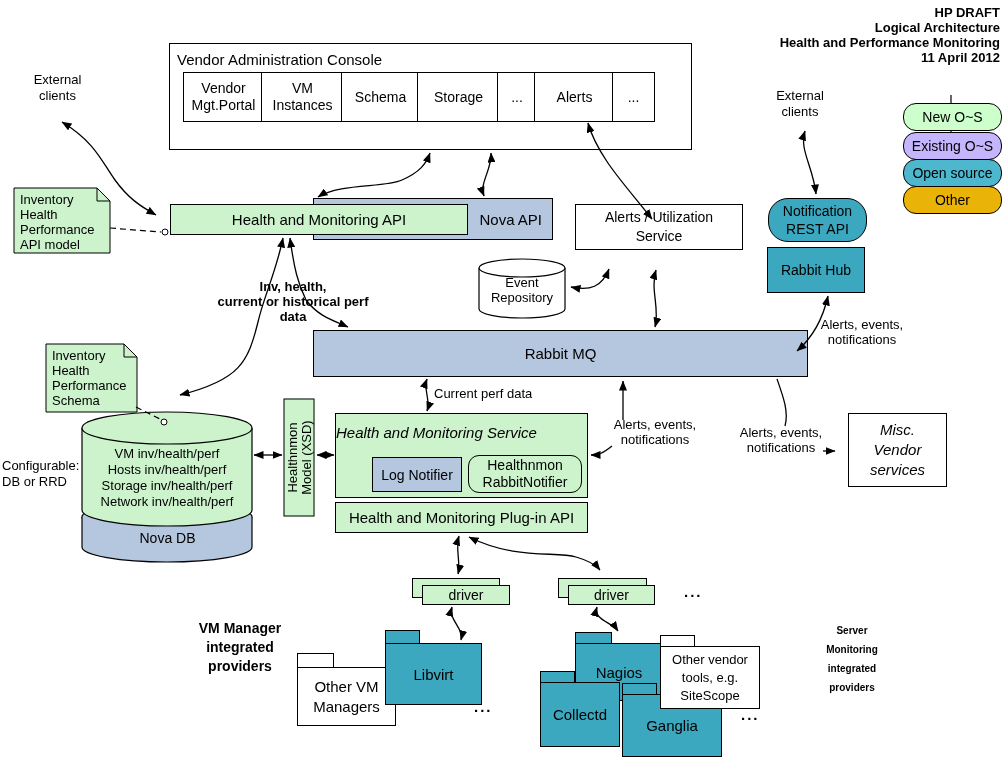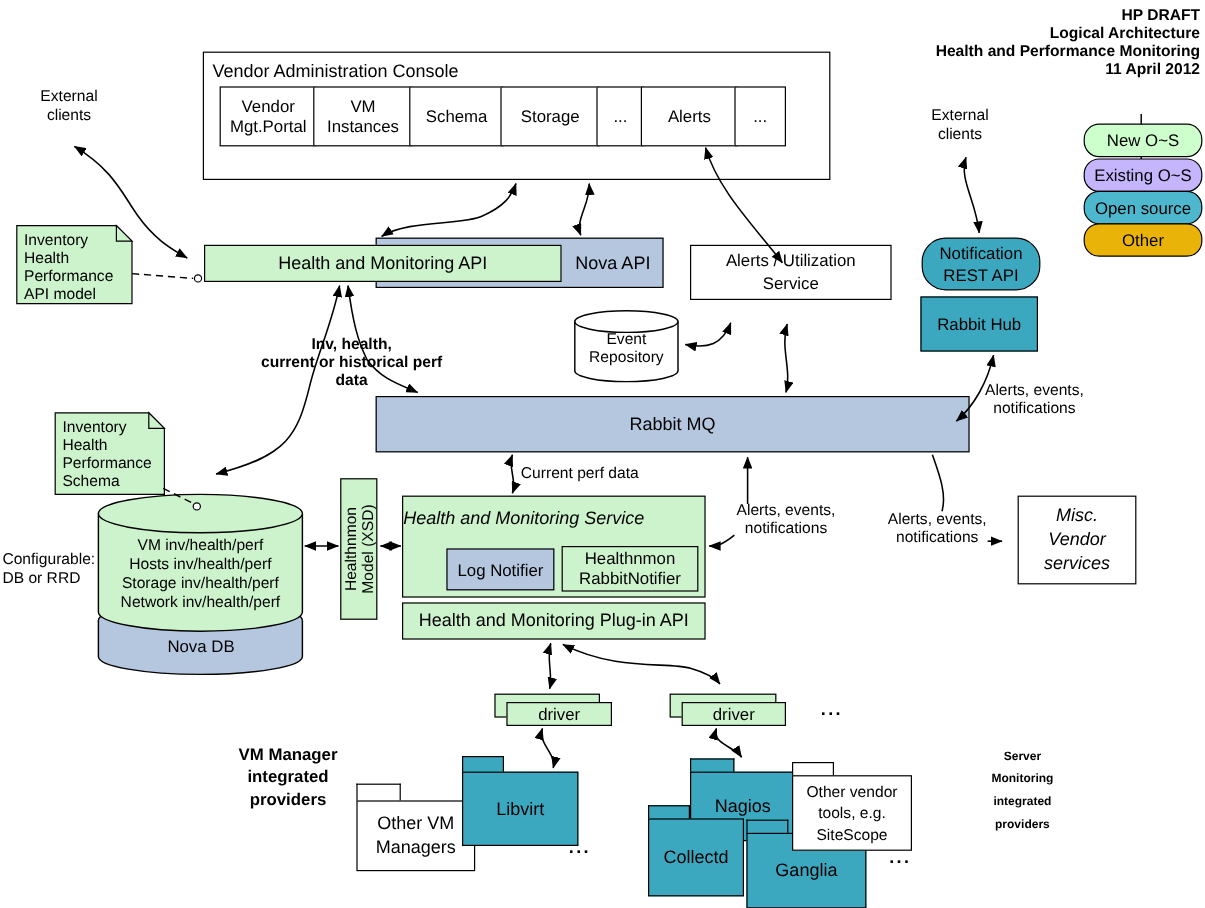--- a/index.html
+++ b/index.html
@@ -65,21 +65,21 @@
   <div class="abs bx teal ctr pre f14 z1" style="left:768px;top:198px;width:99px;height:44px;line-height:18px;border-radius:20px;">Notification
 REST API</div>
   <div class="abs bx teal ctr f14 z1" style="left:767px;top:247px;width:98px;height:46px;">Rabbit Hub</div>
 
   <div class="abs bx blue ctr f15 z1" style="left:313px;top:330px;width:495px;height:47px;">Rabbit MQ</div>
 
   <div class="abs bx green z1" style="left:335px;top:413px;width:253px;height:85px;">
     <div class="f15" style="padding-top:10px;font-style:italic;">Health and Monitoring Service</div>
   </div>
   <div class="abs bx blue ctr f14 z1" style="left:372px;top:457px;width:90px;height:35px;">Log Notifier</div>
-  <div class="abs bx green ctr pre f14 z1" style="left:468px;top:455px;width:114px;height:38px;line-height:17px;">Healthnmon
+  <div class="abs bx green ctr pre f14 z1" style="left:468px;top:455px;width:114px;height:38px;line-height:17px;border-radius:11px;">Healthnmon
 RabbitNotifier</div>
   <div class="abs bx green ctr f15 z1" style="left:335px;top:502px;width:253px;height:31px;">Health and Monitoring Plug-in API</div>
 
   <div class="abs bx green ctr pre f13 z1" style="left:240px;top:442px;width:118px;height:31px;line-height:14px;transform:rotate(-90deg);">Healthnmon
 Model (XSD)</div>
 
   <div class="abs bx white ctr pre f15 it z1" style="left:838px;top:413px;width:99px;height:74px;line-height:20px;margin-left:10px;">Misc.
 Vendor
 services</div>
 

